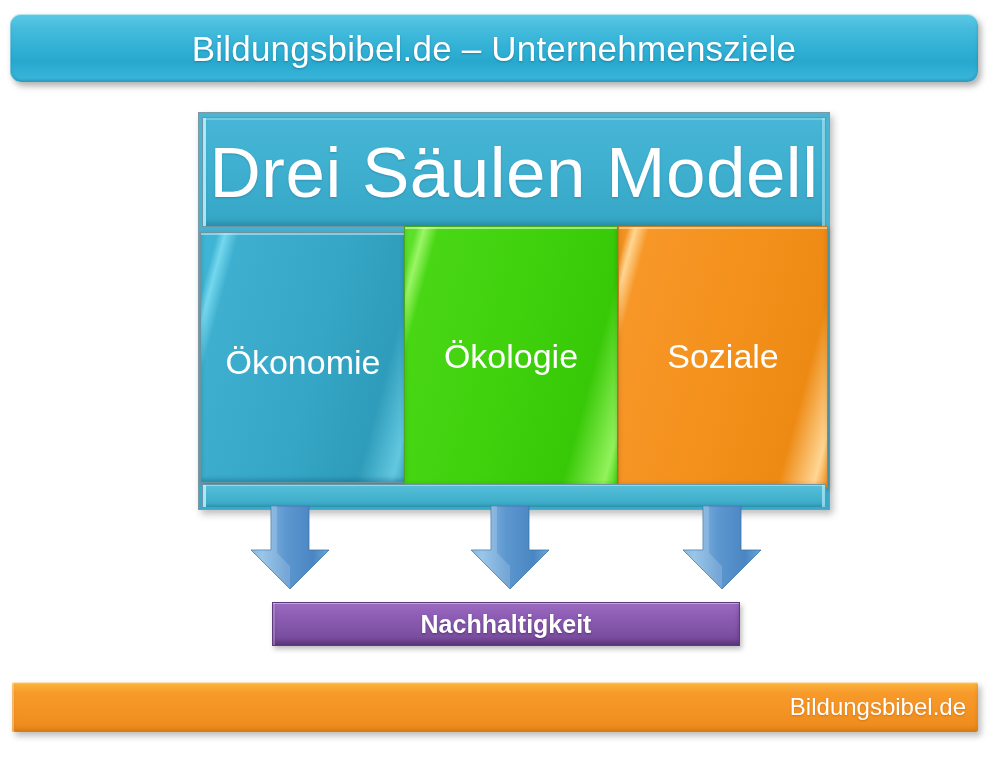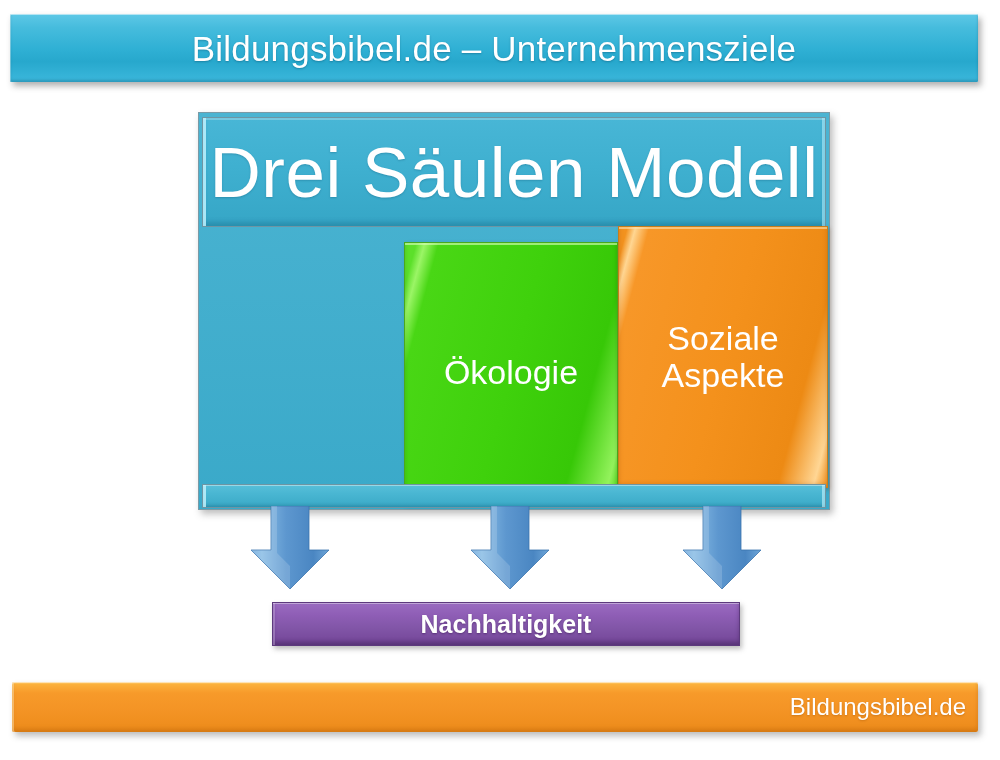--- a/index.html
+++ b/index.html
@@ -16,21 +16,21 @@
     -webkit-font-smoothing: antialiased;
   }
 
   
   #header-banner {
     position: absolute;
     left: 10px;
     top: 14px;
     width: 968px;
     height: 68px;
-    border-radius: 1px;
+    border-radius: 11px;
     background: linear-gradient(180deg,
         #5ec8e6 0%,
         #46bcdd 20%,
         #2fb0d4 52%,
         #27a8cd 70%,
         #3cb8dc 100%);
     box-shadow:
         inset 0 1px 0 rgba(255,255,255,0.55),
         inset 1px 0 0 rgba(255,255,255,0.35),
         inset 0 -2px 3px rgba(0,70,100,0.28),
@@ -128,21 +128,20 @@
     width: 214px;
     height: 262px;
     background: linear-gradient(105deg,
         #5ce02a 0%, #5ce02a 4%, #9bf566 7%, #49d715 12%,
         #3fd10c 50%, #37c807 80%, #93f25c 95%, #44d311 100%);
     box-shadow:
         inset 0 2px 0 rgba(220,255,190,0.6),
         inset 0 -3px 4px rgba(20,90,0,0.25),
         2px 2px 4px rgba(0,60,20,0.25);
     border: 1px solid #4aa81e;
-    margin-top: 16px;
   }
   #pillar-soziale {
     left: 420px;
     top: 114px;
     width: 210px;
     height: 262px;
     background: linear-gradient(105deg,
         #f2921f 0%, #f2921f 3%, #ffd692 6%, #f79728 11%,
         #f4911c 50%, #ed8a14 82%, #ffd694 95%, #f3921e 100%);
     box-shadow:
@@ -245,29 +244,31 @@
 </div>
 
 <div id="model-container">
 
   <div id="model-frame"></div>
 
   <div id="title-block">
     <span id="title-block-label">Drei Säulen Modell</span>
   </div>
 
+  <div class="pillar" id="pillar-oekonomie">
+    <span class="pillar-label">Ökonomie</span>
+  </div>
 
   <div class="pillar" id="pillar-oekologie">
     <span class="pillar-label">Ökologie</span>
   </div>
 
   <div class="pillar" id="pillar-soziale">
     <span class="pillar-label">
       <span>Soziale</span><br>
-      <span>Aspekte</span>
     </span>
   </div>
 
   <div id="base-bar"></div>
 </div>
 
 <svg class="down-arrow" id="arrow-1" viewBox="0 0 80 84">
   <defs>
     <linearGradient id="arrGrad1" x1="0" y1="0" x2="1" y2="0">
       <stop offset="0%" stop-color="#6fa8dc"></stop>

